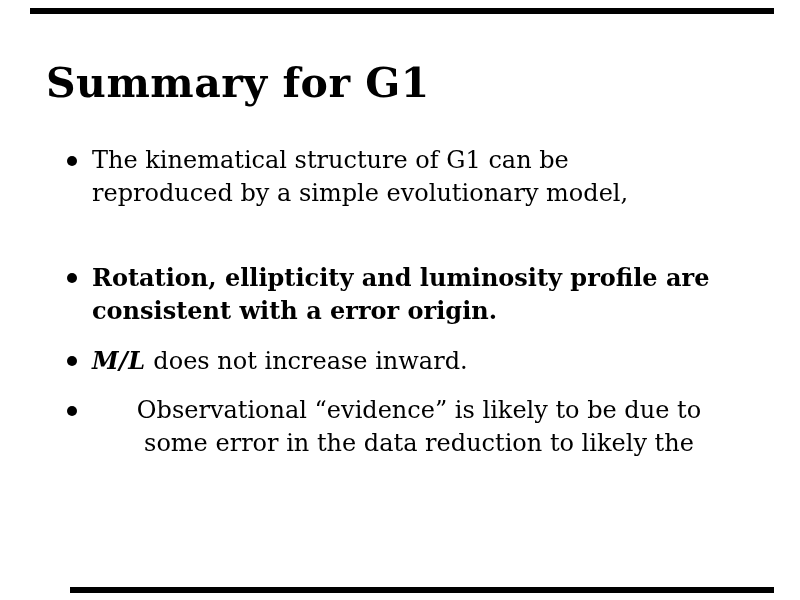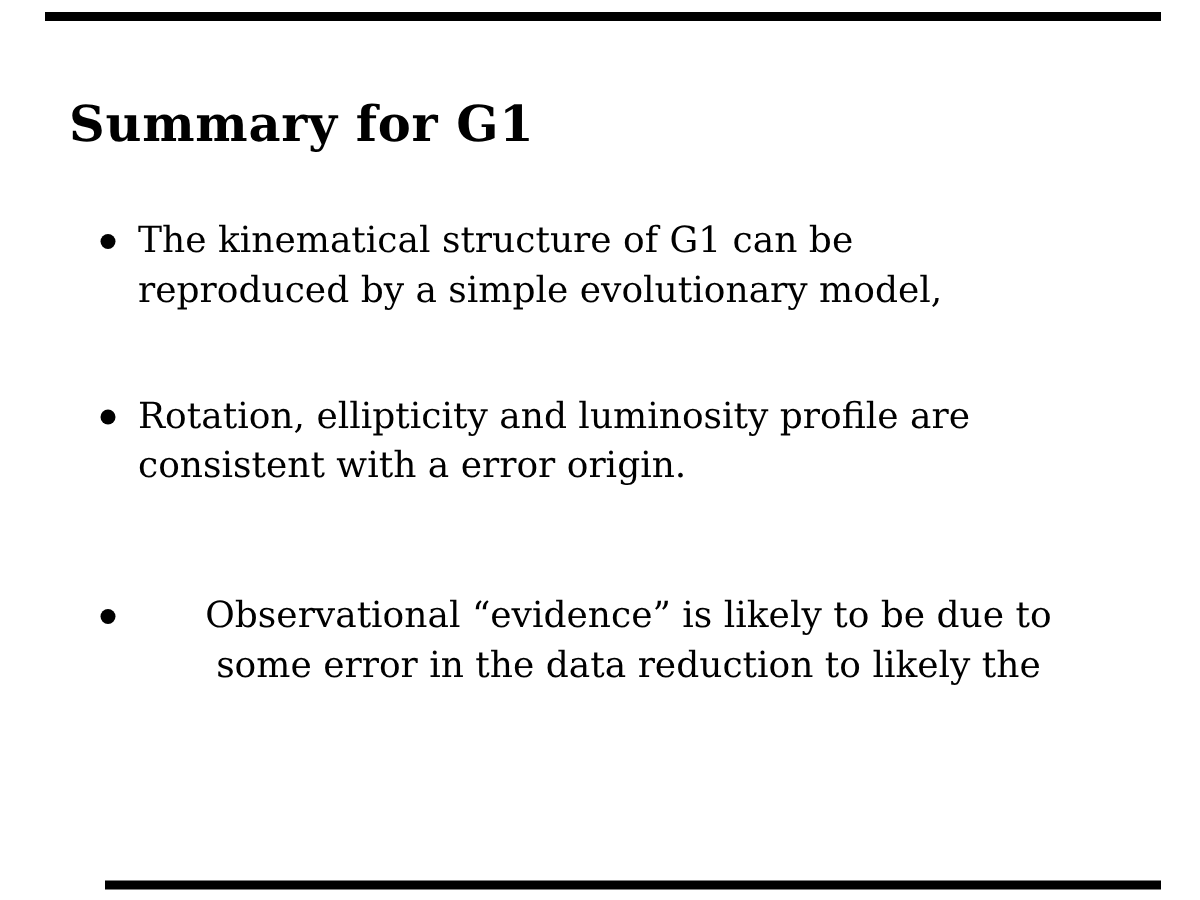--- a/index.html
+++ b/index.html
@@ -32,21 +32,21 @@
     left: 70px;
     top: 587px;
     width: 704px;
     height: 6px;
   }
   .title {
     position: absolute;
     left: 46px;
     top: 63px;
     margin: 0;
-    font-size: 33px;
+    font-size: 41px;
     font-weight: bold;
     line-height: 40px;
     letter-spacing: 0.5px;
     white-space: nowrap;
   }
   .bullet-block {
     position: absolute;
     left: 66px;
     width: 680px;
   }
@@ -66,21 +66,21 @@
   }
   .line {
     white-space: nowrap;
   }
   .math {
     font-style: italic;
     font-weight: bold;
     letter-spacing: 0.5px;
   }
   .b1 { top: 144px; }
-  .b2 { top: 261px; }
+  .b2 { top: 261px; font-weight: bold; }
   .b3 { top: 344px; }
   .b4 { top: 394px; text-align: center; }
 </style>
 </head>
 <body>
 
 <div class="slide">
 
   <div class="rule rule-top"></div>
 
@@ -95,20 +95,26 @@
   </div>
 
   <div class="bullet-block b2">
     <span class="bullet-dot"></span>
     <div class="lines">
       <div class="line">Rotation, ellipticity and luminosity profile are</div>
       <div class="line">consistent with a error origin.</div>
     </div>
   </div>
 
+  <div class="bullet-block b3">
+    <span class="bullet-dot"></span>
+    <div class="lines">
+      <div class="line"><span class="math">M/L</span><span> does not increase inward.</span></div>
+    </div>
+  </div>
 
   <div class="bullet-block b4">
     <span class="bullet-dot"></span>
     <div class="lines">
       <div class="line">Observational “evidence” is likely to be due to</div>
       <div class="line">some error in the data reduction to likely the</div>
     </div>
   </div>
 
   <div class="rule rule-bottom"></div>

